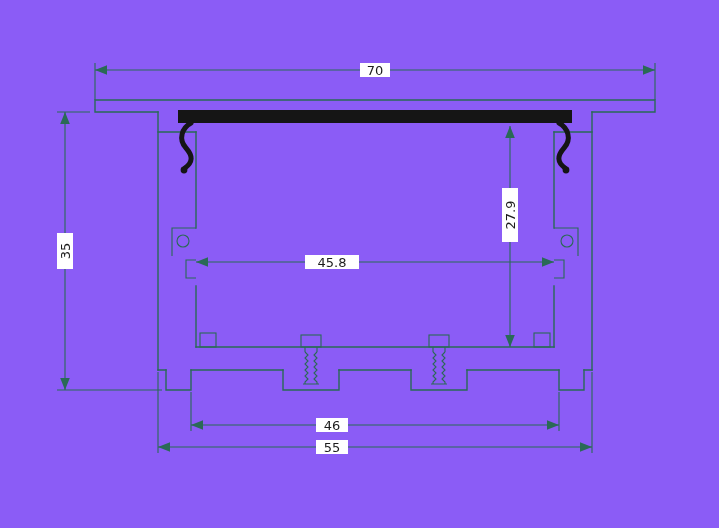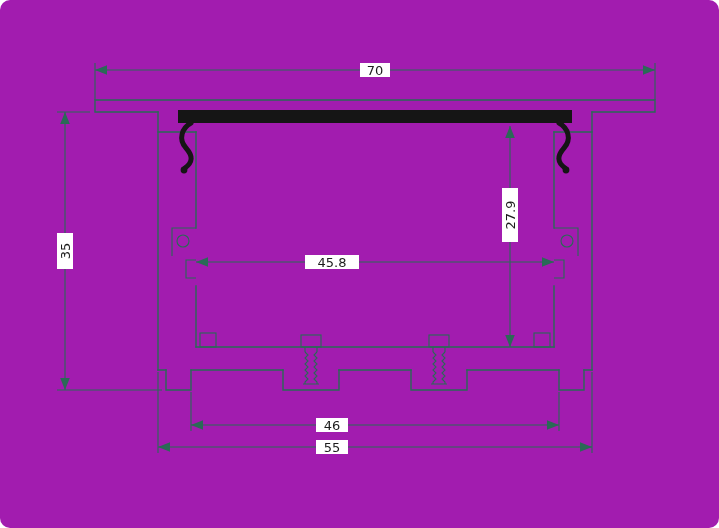--- a/index.html
+++ b/index.html
@@ -1,22 +1,21 @@
 <!DOCTYPE html>
 <html><head>
 <meta charset="utf-8">
 <style>
   html,body{margin:0;padding:0;background:#ffffff;}
   .canvas{
     position:relative;
     width:719px;height:528px;
-    background:#a21caf;
+    background:#8b5cf6;
     font-family:"DejaVu Sans", sans-serif;
     overflow:hidden;
-    border-radius:10px;
   }
   svg{display:block;}
   .outline{stroke:#2a6a56;stroke-width:1.4;fill:none;stroke-linecap:square;}
   .thin{stroke:#2a6a56;stroke-width:1.1;fill:none;}
   .dim{stroke:#2a6a56;stroke-width:1.1;fill:none;}
   .mask{fill:#ffffff;stroke:none;}
   .dimtext{fill:#1c1c1c;font-size:13px;font-family:"DejaVu Sans", sans-serif;}
   .black{fill:#151515;stroke:none;}
   .blackline{stroke:#151515;stroke-width:5;fill:none;stroke-linecap:round;}
 </style>

